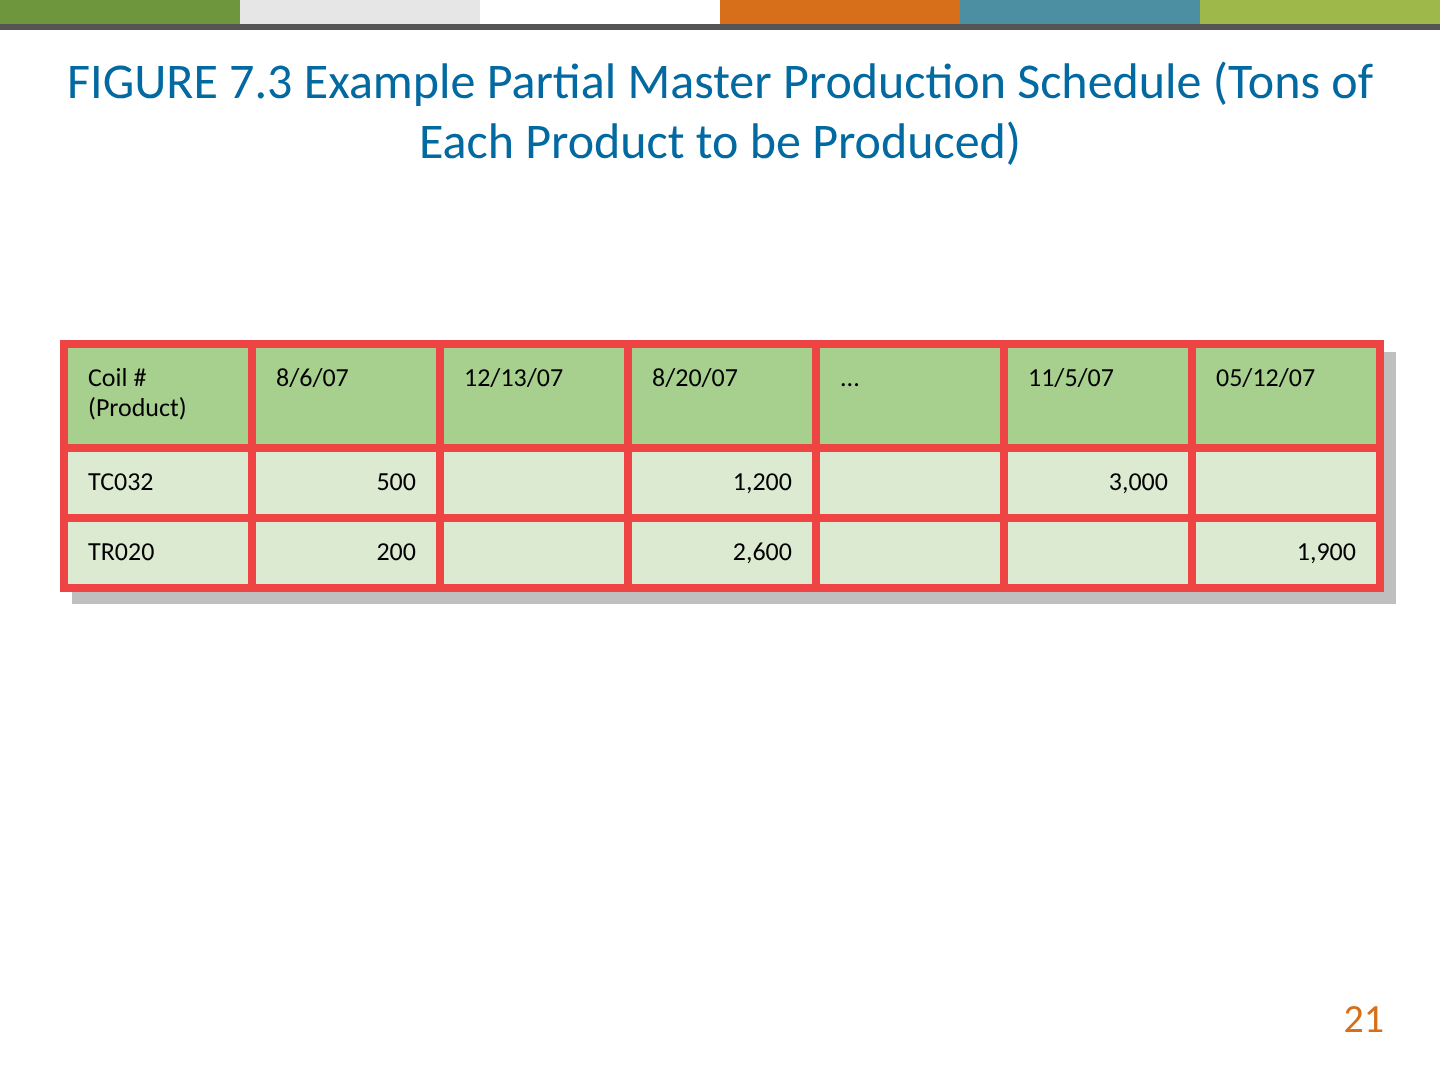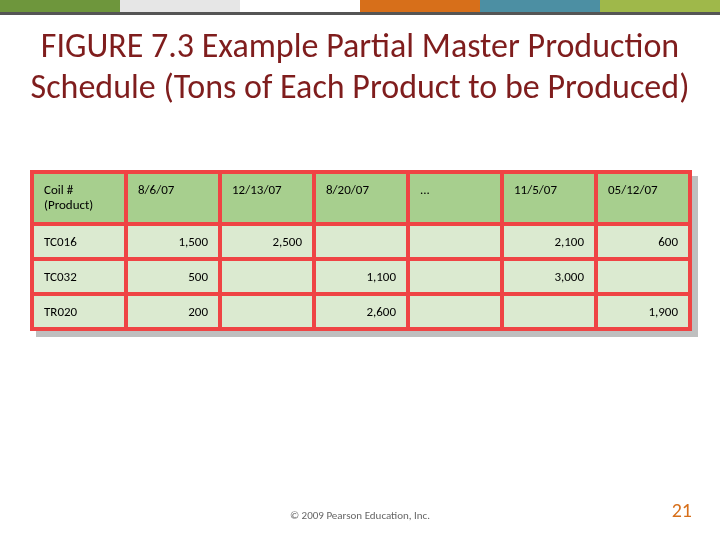--- a/index.html
+++ b/index.html
@@ -6,21 +6,21 @@
   html, body { width: 720px; height: 540px; font-family: Calibri, Arial, sans-serif; background: #fff; position: relative; }
   .bar { position: absolute; top: 0; left: 0; width: 100%; height: 12px; display: flex; }
   .bar div { flex: 1; }
   .b0 { background: #6e963c; }
   .b1 { background: #e6e6e6; }
   .b2 { background: #fff; }
   .b3 { background: #d76f1a; }
   .b4 { background: #4c8fa3; }
   .b5 { background: #9fb84a; }
   .underline { position: absolute; top: 12px; left: 0; width: 100%; height: 3px; background: #555; }
-  .title { position: absolute; top: 26px; left: 0; width: 100%; text-align: center; font-size: 34px; color: #7f1d1d; line-height: 1.2; padding: 0 30px; }
+  .title { position: absolute; top: 26px; left: 0; width: 100%; text-align: center; font-size: 25px; color: #0369a1; line-height: 1.2; padding: 0 30px; }
   .tablewrap { position: absolute; top: 170px; left: 30px; width: 662px; }
   .shadow { position: absolute; top: 6px; left: 6px; width: 100%; height: 100%; background: #bfbfbf; }
   table { position: relative; width: 100%; border-collapse: collapse; background: #dbead0; table-layout: fixed; }
   th, td { border: 4px solid #ef4444; padding: 8px 10px; font-size: 13px; font-weight: 400; }
   th { background: #a7cf8e; text-align: left; vertical-align: top; font-weight: 400; height: 52px; }
   td.r { text-align: right; }
   td.l { text-align: left; }
   .footer { position: absolute; bottom: 18px; left: 0; width: 100%; text-align: center; font-size: 11px; color: #666; }
   .footer-sub { font-size: 10px; color: #888; margin-top: -2px; }
   .pagenum { position: absolute; bottom: 18px; right: 28px; font-size: 20px; color: #d76f1a; }
@@ -47,46 +47,36 @@
         <tr>
       <th><span>Coil #<br>(Product)</span></th>
       <th>8/6/07</th>
       <th>12/13/07</th>
       <th>8/20/07</th>
       <th>...</th>
       <th>11/5/07</th>
       <th>05/12/07</th>
     </tr>
     <tr>
-      <td class="l">TC016</td>
-      <td class="r">1,500</td>
-      <td class="r">2,500</td>
-      <td class="r"></td>
-      <td class="r"></td>
-      <td class="r">2,100</td>
-      <td class="r">600</td>
-    </tr>
-    <tr>
       <td class="l">TC032</td>
       <td class="r">500</td>
       <td class="r"></td>
-      <td class="r">1,100</td>
+      <td class="r">1,200</td>
       <td class="r"></td>
       <td class="r">3,000</td>
       <td class="r"></td>
     </tr>
     <tr>
       <td class="l">TR020</td>
       <td class="r">200</td>
       <td class="r"></td>
       <td class="r">2,600</td>
       <td class="r"></td>
       <td class="r"></td>
       <td class="r">1,900</td>
     </tr>
   </tbody>
     </table>
 </div>
 
 <div class="footer">
-  <div>© 2009 Pearson Education, Inc.</div>
 </div>
 <div class="pagenum">21</div>
 
 </body></html>

